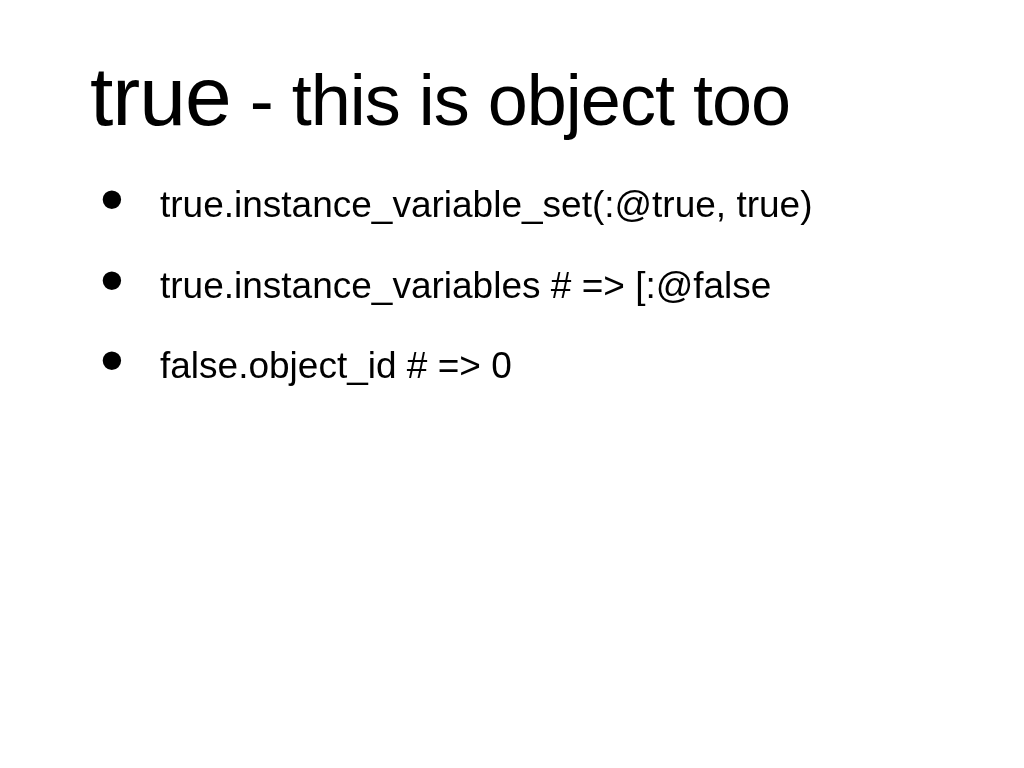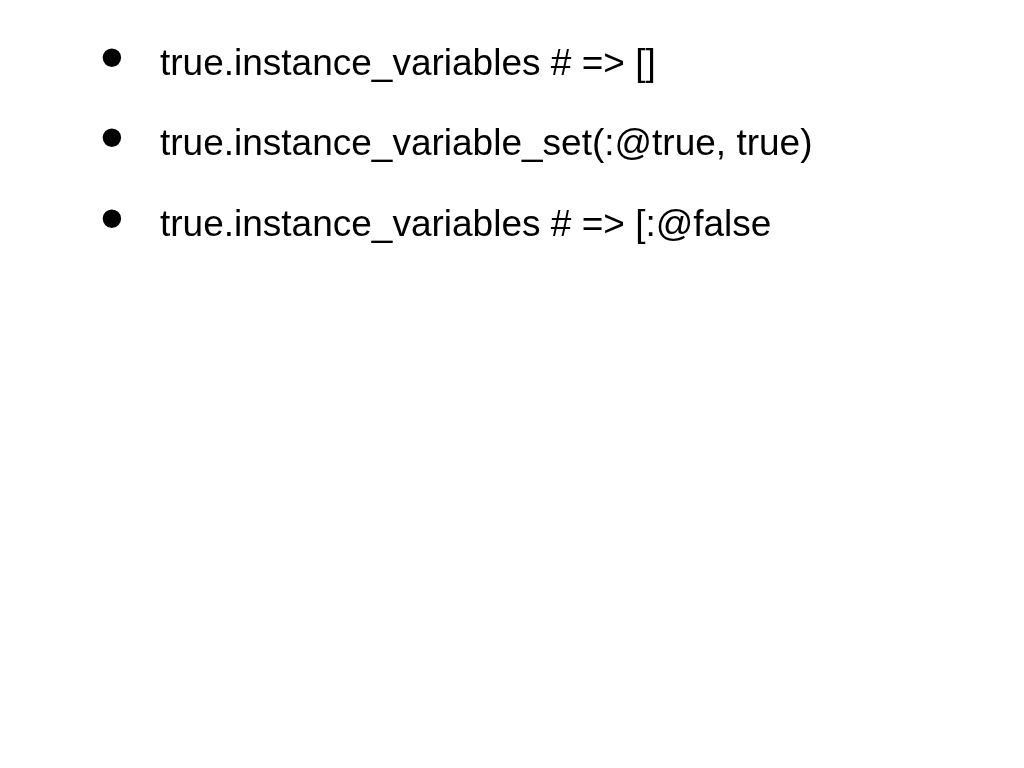--- a/index.html
+++ b/index.html
@@ -51,18 +51,21 @@
     top: -18px;
     font-size: 68px;
     line-height: 1;
     color: #000;
   }
 </style>
 </head>
 <body>
 
 <div class="slide">
+  <h1 class="title">
+    <span class="code">true</span><span class="rest"> - this is object too</span>
+  </h1>
   <ul class="bullets">
-    <li>true.instance_variables # =&gt; []</li>
     <li>true.instance_variable_set(:@true, true)</li>
     <li>true.instance_variables # =&gt; [:@false</li>
+    <li>false.object_id # =&gt; 0</li>
   </ul>
 </div>
 
 </body></html>

